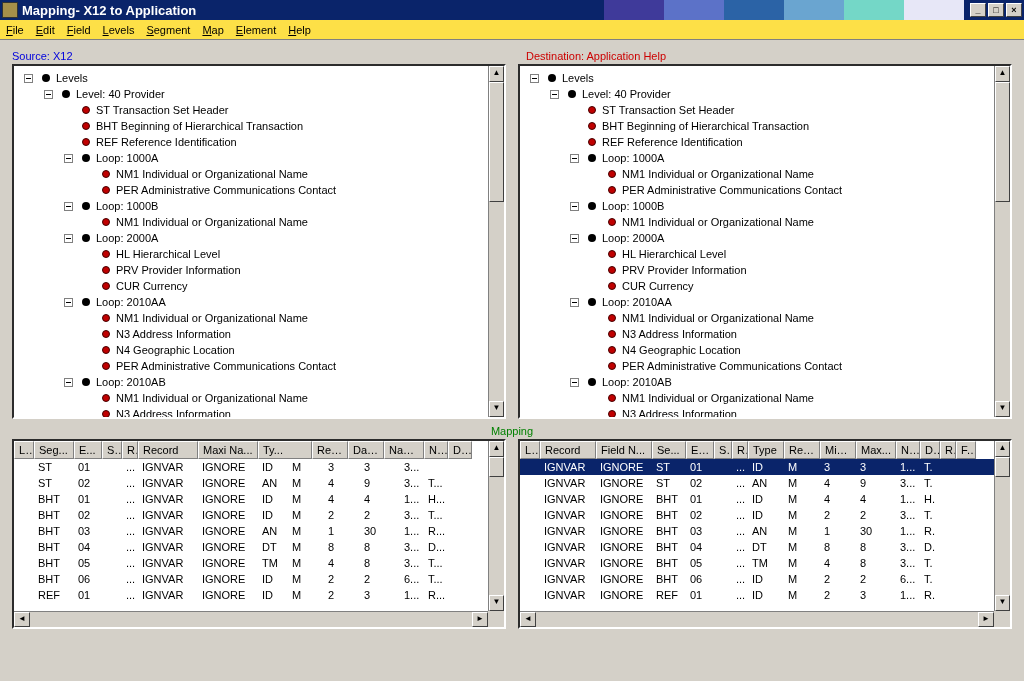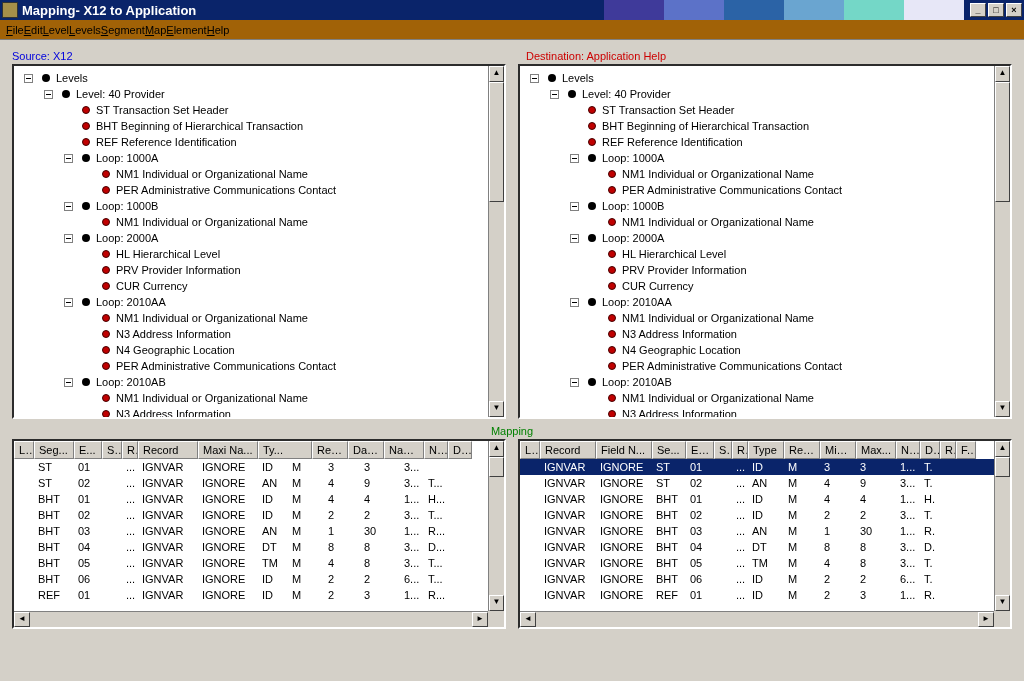--- a/index.html
+++ b/index.html
@@ -9,21 +9,21 @@
   
   .titlebar { height:20px; background:#0a246a; color:#fff; display:flex; align-items:center; padding:0 2px; font-weight:bold; }
   .titlebar .icon { width:16px; height:16px; background:#a78f4a; margin-right:4px; border:1px solid #333; }
   .titlebar .title { flex:1; font-size:13px; }
   .titlebar .colorbars { display:flex; gap:0; }
   .titlebar .cbar { width:60px; height:20px; }
   .titlebar .winbtn { width:16px; height:14px; margin-left:2px; background:#d4d0c8; border:1px solid #fff; border-right-color:#404040; border-bottom-color:#404040; font-size:9px; line-height:12px; text-align:center; color:#000; }
   .titlebar .wingroup { display:flex; align-items:center; margin-left:4px; }
 
   
-  .menubar { height:20px; background:#a16207; display:flex; align-items:center; padding:0 6px; border-bottom:1px solid #808080; }
+  .menubar { height:20px; background:#fde047; display:flex; align-items:center; padding:0 6px; gap:12px; border-bottom:1px solid #808080; }
   .menubar span { cursor:default; }
   .menubar span::first-letter { text-decoration:underline; }
 
   .content { padding:10px 12px 4px 12px; }
   .labelrow { display:flex; gap:28px; }
   .labelrow .lbl { width:490px; font-size:11px; }
   .src { color:#0000dd; }
   .dst { color:#cc0000; }
 
   .trees { display:flex; gap:12px; margin-top:2px; }
@@ -74,21 +74,21 @@
   <div class="wingroup">
     <div class="winbtn">_</div>
     <div class="winbtn">□</div>
     <div class="winbtn">×</div>
   </div>
 </div>
 
 <div class="menubar" id="menubar">
     <span>File</span>
     <span>Edit</span>
-    <span>Level</span>
+    <span>Field</span>
     <span>Levels</span>
     <span>Segment</span>
     <span>Map</span>
     <span>Element</span>
     <span>Help</span>
   </div>
 
 <div class="content">
   <div class="labelrow">
     <div class="lbl src">Source:  X12</div>

